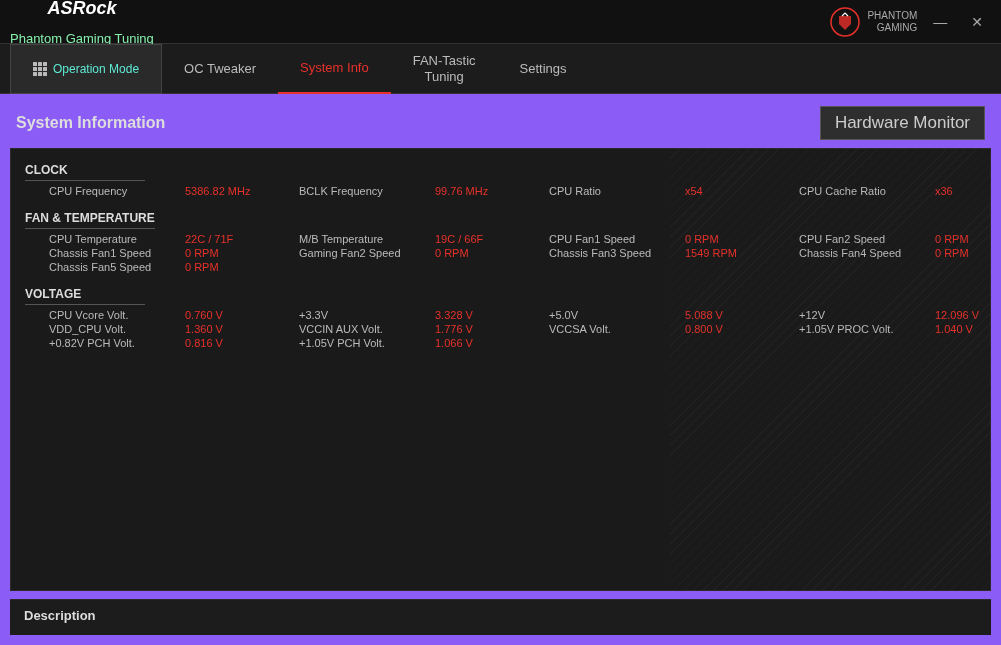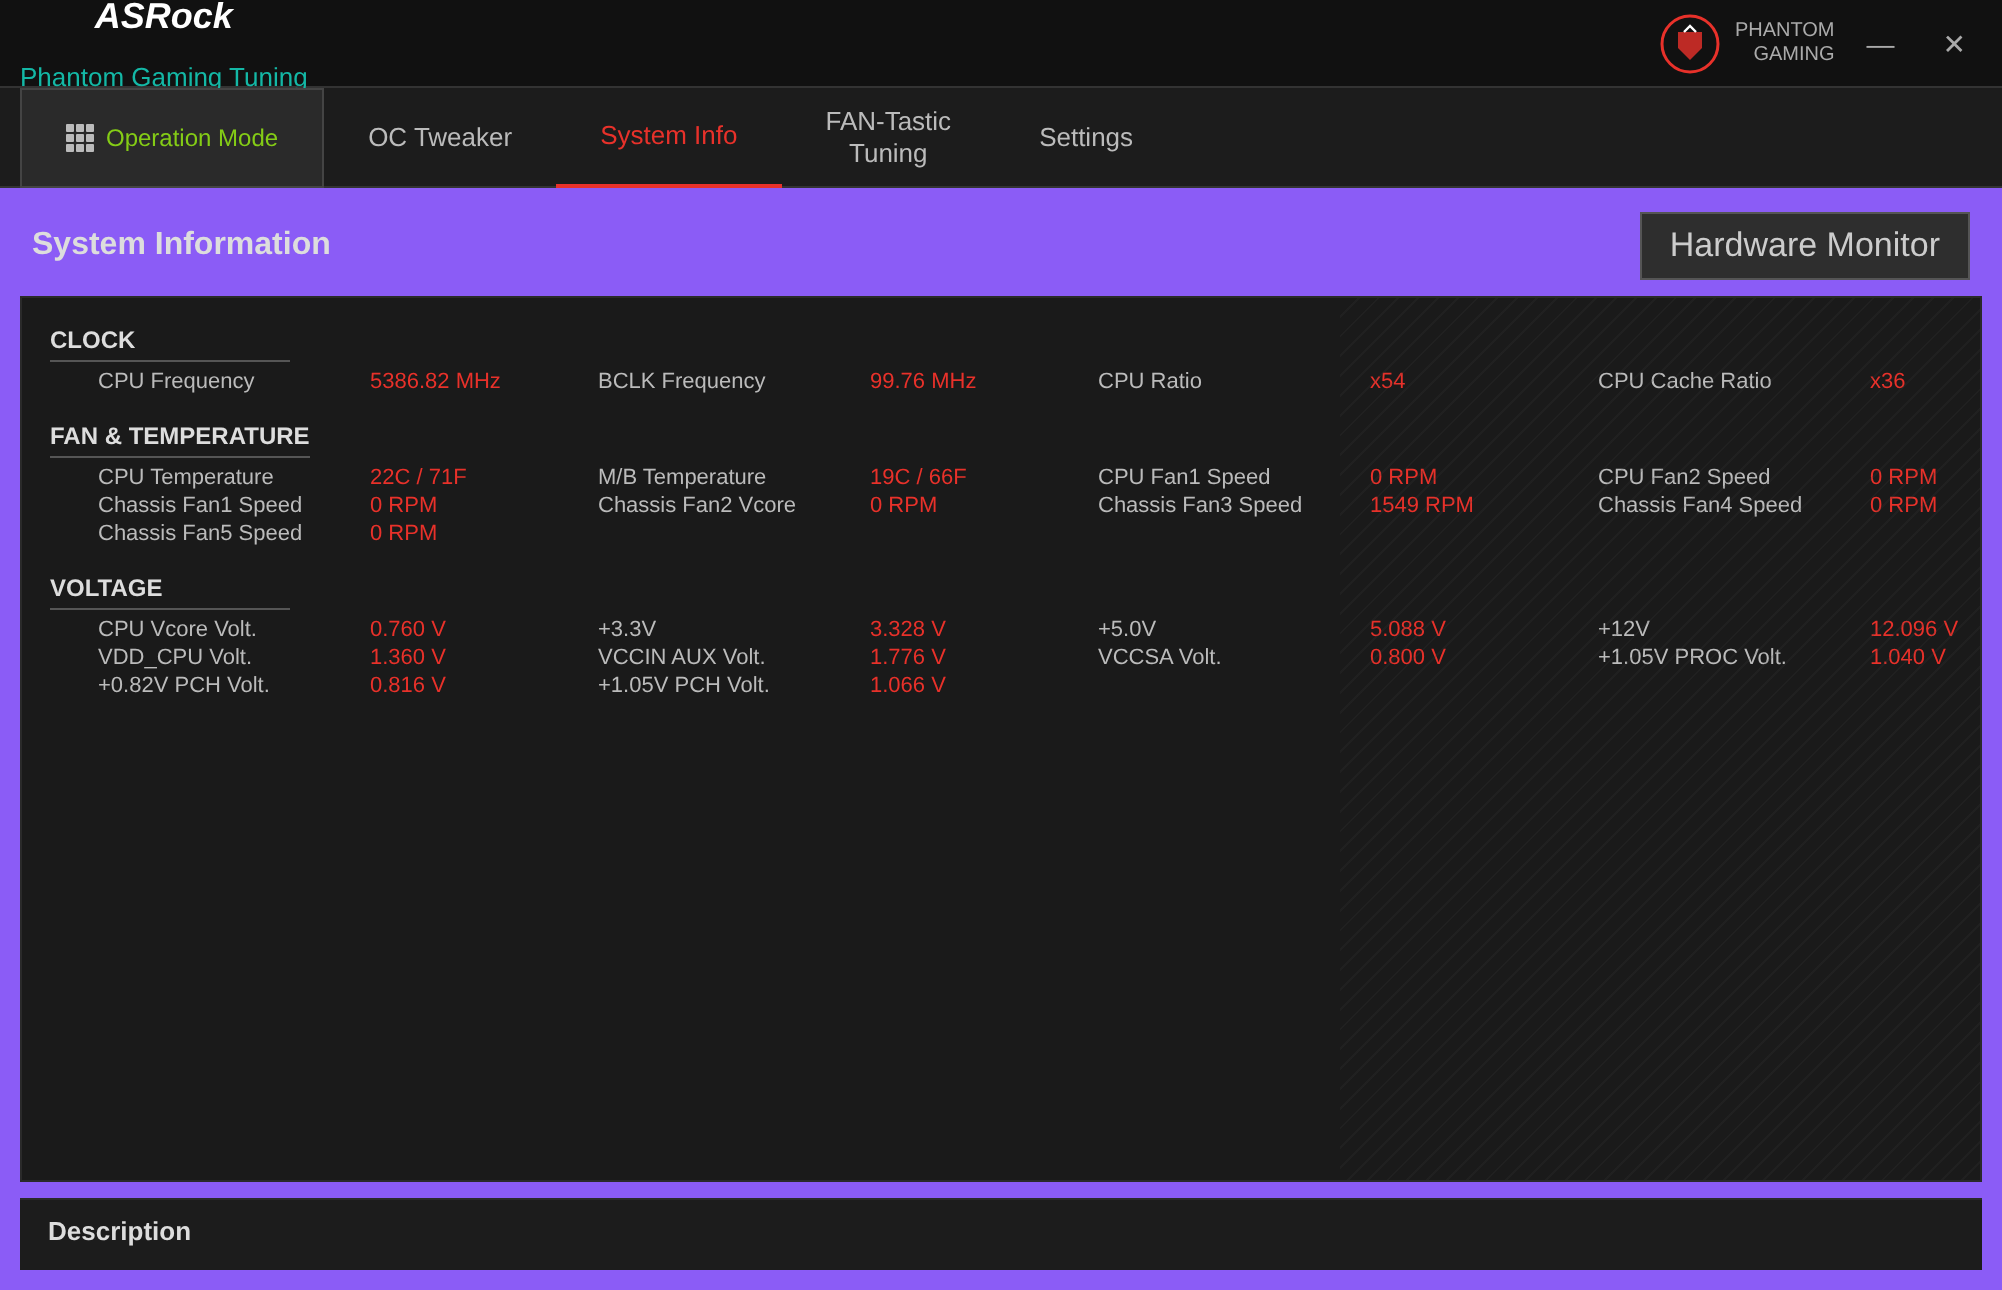--- a/index.html
+++ b/index.html
@@ -28,21 +28,21 @@
       gap: 12px;
       flex-direction: column;
     }
     #asrock-logo {
       color: #fff;
       font-weight: bold;
       font-size: 18px;
       font-style: italic;
     }
     #app-title {
-      color: #14b8a6;
+      color: #86efac;
       font-size: 13px;
     }
     #titlebar-right {
       display: flex;
       align-items: center;
       gap: 8px;
     }
     .title-btn {
       color: #aaa;
       font-size: 14px;
@@ -86,21 +86,21 @@
       cursor: pointer;
       position: relative;
     }
     .nav-tab.active {
       color: #e8312a;
       border-bottom: 2px solid #e8312a;
     }
     .nav-tab.operation-mode {
       background: #2a2a2a;
       border: 1px solid #444;
-      color: #84cc16;
+      color: #5eead4;
       font-size: 12px;
       gap: 6px;
     }
     .grid-icon {
       display: inline-grid;
       grid-template-columns: repeat(3,4px);
       grid-template-rows: repeat(3,4px);
       gap: 1px;
     }
     .grid-dot {
@@ -295,21 +295,21 @@
         <span class="info-label">M/B Temperature</span>
         <span class="info-value">19C / 66F</span>
         <span class="info-label">CPU Fan1 Speed</span>
         <span class="info-value">0 RPM</span>
         <span class="info-label">CPU Fan2 Speed</span>
         <span class="info-value">0 RPM</span>
       </div>
       <div class="info-row">
         <span class="info-label">Chassis Fan1 Speed</span>
         <span class="info-value">0 RPM</span>
-        <span class="info-label">Chassis Fan2 Vcore</span>
+        <span class="info-label">Gaming Fan2 Speed</span>
         <span class="info-value">0 RPM</span>
         <span class="info-label">Chassis Fan3 Speed</span>
         <span class="info-value">1549 RPM</span>
         <span class="info-label">Chassis Fan4 Speed</span>
         <span class="info-value">0 RPM</span>
       </div>
       <div class="info-row">
         <span class="info-label">Chassis Fan5 Speed</span>
         <span class="info-value">0 RPM</span>
         <span class="info-label"></span>

